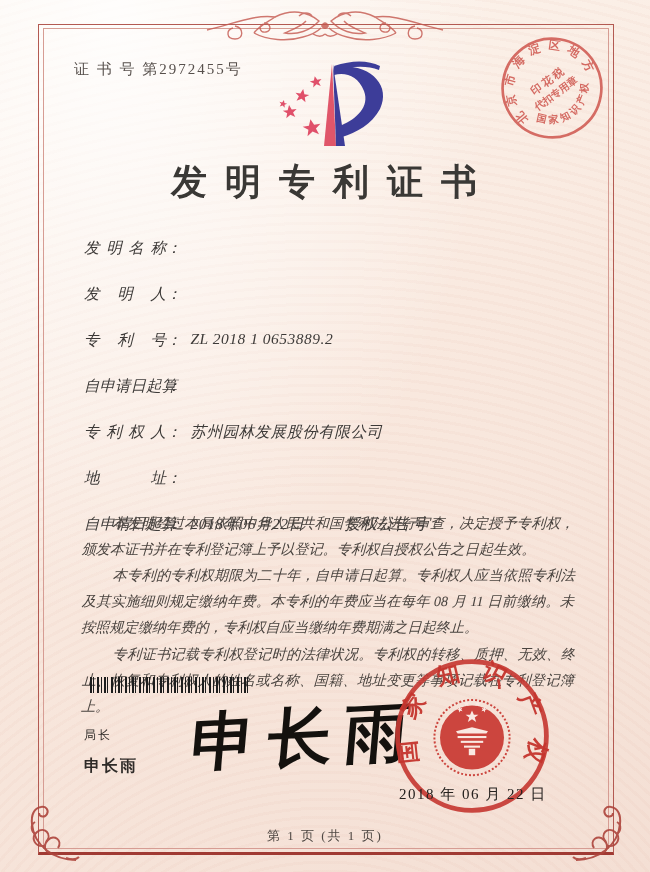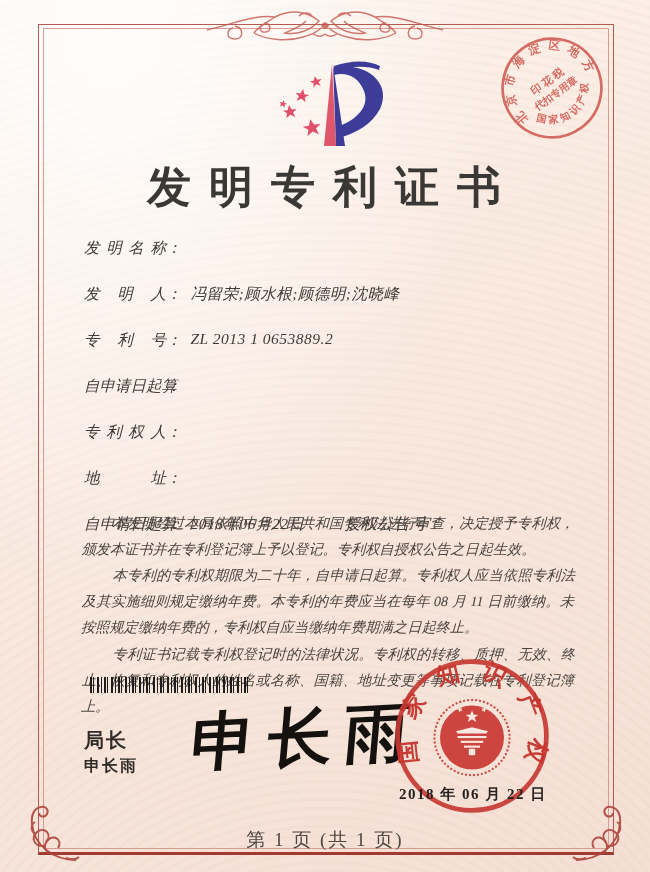--- a/index.html
+++ b/index.html
@@ -17,48 +17,48 @@
   .frame-inner{position:absolute;left:43px;top:28px;right:41px;bottom:23px;
     border:1px solid #d69c93;}
   .ornament-top{position:absolute;left:203px;top:4px;width:244px;height:48px;}
   .corner{position:absolute;width:58px;height:60px;bottom:8px;}
   .corner.left{left:22px;}
   .corner.right{right:20px;transform:scaleX(-1);}
   
   .cert-no{position:absolute;left:74px;top:60px;font-size:15px;letter-spacing:2px;color:#57504c;}
   .logo{position:absolute;left:256px;top:54px;width:150px;height:102px;}
   .title{position:absolute;left:0;right:0;top:158px;text-align:center;
-    font-size:44px;font-weight:600;color:#3a3835;letter-spacing:18px;padding-left:16px;}
+    font-size:36px;font-weight:600;color:#3a3835;letter-spacing:18px;padding-left:16px;}
   
   .fields{position:absolute;left:84px;top:238px;width:490px;font-size:15.5px;color:#3d3a38;font-style:italic;}
   .f-row{display:flex;margin-bottom:25px;white-space:nowrap;}
   .f-label{display:inline-block;width:82px;text-align:justify;text-align-last:justify;flex:none;}
   .f-colon{flex:none;}
   .f-value{margin-left:9px;letter-spacing:.5px;}
   .grant-row{display:flex;}
   .grant-group{display:flex;white-space:nowrap;}
   .grant-group.second{margin-left:40px;align-items:center;}
   
   .paras{position:absolute;left:82px;top:510px;width:492px;
     font-size:14.2px;line-height:1.84;color:#49433f;font-style:italic;text-align:justify;}
   .paras p{margin:0;text-indent:2.1em;transform:skewX(-2deg);}
   
   .barcode{position:absolute;left:90px;top:677px;width:158px;height:16px;
     background:repeating-linear-gradient(90deg,#1d1d1d 0 2px,transparent 2px 3px,#1d1d1d 3px 4px,transparent 4px 7px,#1d1d1d 7px 9px,transparent 9px 11px,#1d1d1d 11px 12px,transparent 12px 14px);}
-  .director-title{position:absolute;left:84px;top:727px;font-size:20px;color:#2f2b28;font-weight:700;letter-spacing:2px;text-align:center;}
+  .director-title{position:absolute;left:84px;top:727px;font-size:12px;color:#2f2b28;font-weight:400;letter-spacing:2px;text-align:center;}
   .director-name{position:absolute;left:84px;top:756px;font-size:16px;color:#2f2b28;font-weight:600;letter-spacing:2px;}
   .signature{position:absolute;left:192px;top:694px;font-size:64px;color:#14110e;
     letter-spacing:12px;font-weight:700;transform:skewX(-8deg) rotate(-3deg);white-space:nowrap;}
   .seal{position:absolute;left:392px;top:656px;width:160px;height:160px;}
-  .seal-date{position:absolute;left:399px;top:785px;font-size:15px;font-weight:700;
+  .seal-date{position:absolute;left:399px;top:785px;font-size:15px;font-weight:400;
     color:#25211e;letter-spacing:1.5px;white-space:nowrap;text-align:center;}
   .tax-seal{position:absolute;left:498px;top:34px;width:108px;height:108px;
     transform:rotate(-36deg);opacity:.88;}
   .footer{position:absolute;left:0;right:0;top:827px;text-align:center;
-    font-size:19px;color:#4e4742;letter-spacing:2px;}
+    font-size:13px;color:#4e4742;letter-spacing:2px;}
 </style>
 </head>
 <body>
 
 <div id="cert">
 
   <div class="frame-outer"></div>
   <div class="frame-inner"></div>
 
   <svg class="ornament-top" viewBox="0 0 244 48">
@@ -91,20 +91,21 @@
     <g fill="none" stroke="#ad443c" stroke-width="2" opacity="0.9">
       <path d="M54,56 C32,56 12,42 10,20 C9,11 12,4 19,3"></path>
       <path d="M22,42 c-9,1 -14,-8 -7,-14 c7,-6 16,2 9,10"></path>
       <path d="M36,50 c-11,2 -17,-7 -10,-14 c6,-6 15,0 10,8"></path>
       <path d="M14,30 c-5,-2 -6,-9 -1,-12"></path>
       <path d="M44,54 c6,2 10,2 13,-1"></path>
       <path d="M19,3 c5,-1 8,3 6,7 c-2,4 -8,3 -8,-1"></path>
     </g>
   </svg>
 
+  <div class="cert-no">证 书 号 第2972455号</div>
 
   <svg class="logo" viewBox="0 0 150 102">
     <defs>
       <path id="lstar" d="M0,-1 L0.294,-0.309 1,-0.309 0.427,0.118 0.647,0.809 0,0.382 -0.647,0.809 -0.427,0.118 -1,-0.309 -0.294,-0.309 Z"></path>
     </defs>
 
     <polygon points="68,92 76,10 80,92" fill="#e0566a"></polygon>
 
     <polygon points="80,92 77,10 89,92" fill="#3d3d99"></polygon>
 
@@ -123,34 +124,34 @@
   <div class="title">发明专利证书</div>
 
   <div class="fields">
     <div class="f-row">
       <span class="f-label">发明名称</span>
         <span class="f-colon">：</span>
     </div>
     <div class="f-row">
       <span class="f-label">发明人</span>
         <span class="f-colon">：</span>
-      <span class="f-value">冯留荣;顾水根;顾德明;沈晓峰</span>
     </div>
     <div class="f-row">
       <span class="f-label">专利号</span>
         <span class="f-colon">：</span>
-      <span class="f-value">ZL 2013 1 0653889.2</span>
+      <span class="f-value">ZL 2018 1 0653889.2</span>
     </div>
     <div class="f-row">
       <span class="f-label">自申请日起算</span>
         <span class="f-colon">：</span>
     </div>
     <div class="f-row">
       <span class="f-label">专利权人</span>
         <span class="f-colon">：</span>
+      <span class="f-value">苏州园林发展股份有限公司</span>
     </div>
     <div class="f-row">
       <span class="f-label">地址</span>
         <span class="f-colon">：</span>
     </div>
     <div class="f-row grant-row">
       <span class="grant-group">
         <span class="f-label">自申请日起算</span>
           <span class="f-colon">：</span>
         <span class="f-value">2018年06月22日</span>

